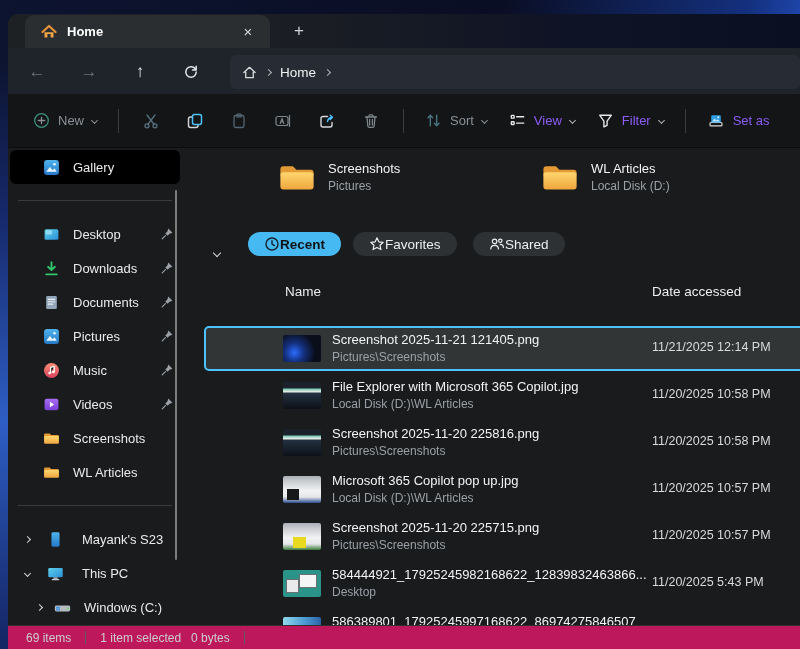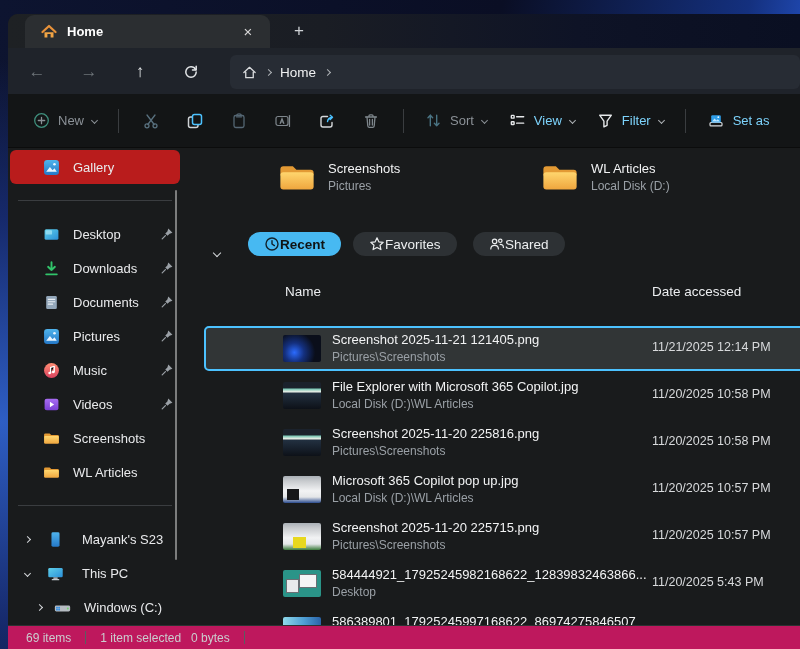--- a/index.html
+++ b/index.html
@@ -43,35 +43,35 @@
   .chev.right { transform:rotate(-45deg); }
   .chev.down  { transform:rotate(45deg); }
   .chev.small { width:5px; height:5px; }
 
   
   .cmdbar { position:absolute; left:0; top:80px; width:100%; height:54px; background:#131516;
     border-bottom:1px solid #0b0c0c; display:flex; align-items:center; padding-left:14px; }
   .cmd-labelbtn { display:flex; align-items:center; gap:8px; height:36px; padding:0 11px;
     border-radius:5px; font-size:13px; }
   .cmd-labelbtn.dim { color:#8b9197; }
-  .cmd-labelbtn.lit { color:#7dd3fc; }
+  .cmd-labelbtn.lit { color:#8b5cf6; }
   .cmd-sep { width:1px; height:24px; background:#3a3d40; margin:0 10px; }
   .icon-btn { width:44px; height:36px; display:flex; align-items:center; justify-content:center;
     border-radius:5px; }
   .setas-label { white-space:nowrap; }
 
   
   .bodyrow { position:absolute; left:0; top:136px; width:100%; bottom:24px; }
   .sidebar { position:absolute; left:0; top:0; width:192px; height:100%; overflow:hidden; }
   .content { position:absolute; left:192px; top:0; right:0; height:100%; overflow:hidden; }
 
   
   .side-item { height:34px; margin:0 20px 0 2px; border-radius:6px; display:flex;
     align-items:center; padding-left:33px; gap:13px; font-size:13px; color:#e9eaec; }
-  .side-item.active { background:#b91c1c; }
+  .side-item.active { background:#000000; }
   .side-item .lbl { flex:1; white-space:nowrap; overflow:hidden; }
   .side-item .pin { width:14px; height:14px; margin-right:6px; flex:0 0 auto; }
   .side-div { height:1px; background:#3a3d40; margin:16px 28px 16px 10px; }
   .side-item.tree { padding-left:12px; }
   .side-item.tree .sicon { margin-left:2px; margin-right:5px; }
   .side-item.tree2 { padding-left:24px; gap:8px; }
   .tree-chev { width:10px; display:flex; justify-content:center; }
   .sicon { width:17px; height:17px; flex:0 0 auto; }
   .side-scrollbar { position:absolute; right:23px; top:40px; width:2px; height:370px;
     background:#8e8e8e; border-radius:2px; opacity:.85; }

